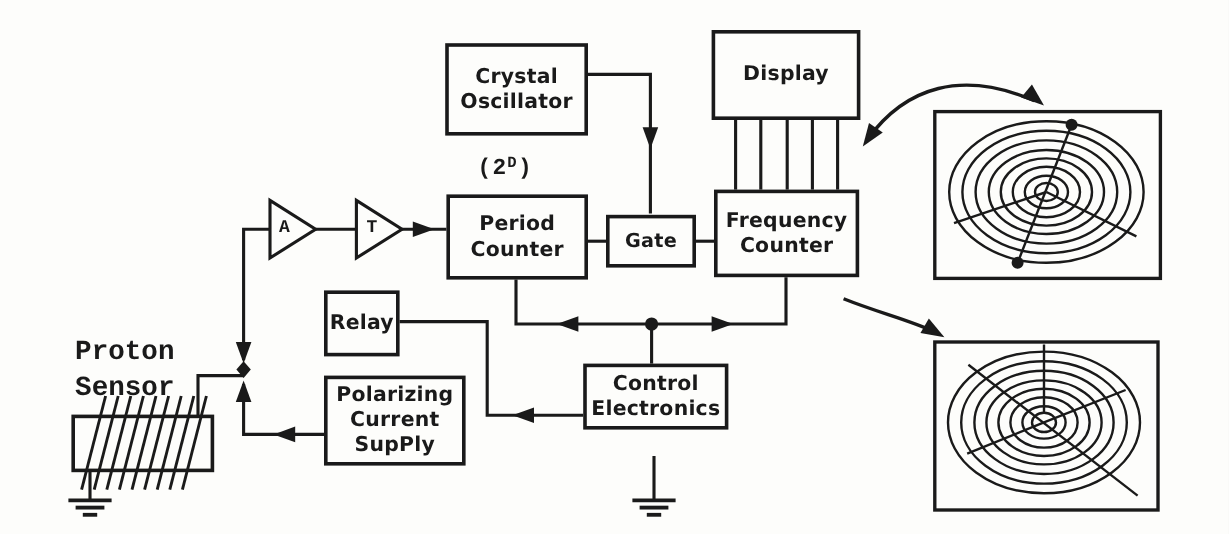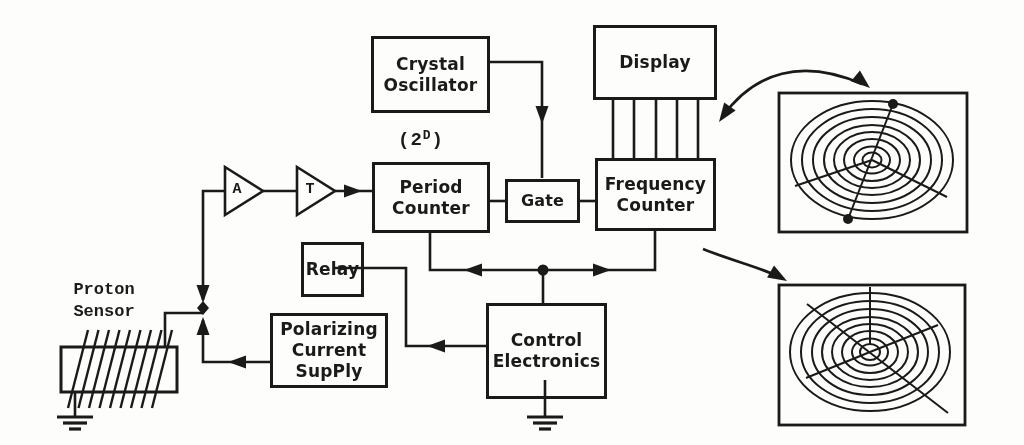--- a/index.html
+++ b/index.html
@@ -18,21 +18,21 @@
     text-align:center; background:transparent;
   }
   .lbl{
     font-weight:bold; font-size:17px; line-height:1.22;
     letter-spacing:0.2px; white-space:pre-line; color:var(--ink);
   }
   .free-lbl{
     position:absolute; font-weight:bold; color:var(--ink);
     text-align:center; white-space:pre-line;font-family:Liberation Mono, monospace;
   }
-  #proton-sensor-label{ left:54px; top:279px; width:100px; font-size:17px; line-height:1.3; }
+  #proton-sensor-label{ left:54px; top:279px; width:100px; font-size:23px; line-height:1.3; }
   #annotation-2d{ left:388px; top:127px; width:66px; font-size:19px; letter-spacing:1px; }
   #annotation-2d sup{ font-size:13px; position:relative; top:1px; }
   #amp-a-label{ left:226px; top:181px; width:22px; font-size:15px; }
   #amp-t-label{ left:299px; top:181px; width:22px; font-size:15px; }
   #gate-box .lbl{ font-size:16px; }
 </style>
 </head>
 <body>
 
 <div id="stage">
@@ -181,31 +181,31 @@
 
   <div class="box" id="gate-box" style="left:505px; top:179px; width:75px; height:44px;">
     <span class="lbl">Gate</span>
   </div>
 
   <div class="box" id="frequency-box" style="left:595px; top:158px; width:121px; height:73px;">
     <span class="lbl">Frequency
 Counter</span>
   </div>
 
-  <div class="box" id="relay-box" style="left:270px; top:242px; width:63px; height:55px;margin-left:31px;">
+  <div class="box" id="relay-box" style="left:270px; top:242px; width:63px; height:55px;">
     <span class="lbl">Relay</span>
   </div>
 
   <div class="box" id="polarizing-box" style="left:270px; top:313px; width:118px; height:75px;">
     <span class="lbl">Polarizing
 Current
 SupPly</span>
   </div>
 
-  <div class="box" id="control-box" style="left:486px; top:303px; width:121px; height:96px;">
+  <div class="box" id="control-box" style="left:486px; top:303px; width:121px; height:55px;">
     <span class="lbl">Control
 Electronics</span>
   </div>
 
   <div class="free-lbl" id="proton-sensor-label">Proton
 Sensor</div>
 
   <div class="free-lbl" id="annotation-2d"><span>(2</span><sup>D</sup><span>)</span></div>
 
   <div class="free-lbl" id="amp-a-label">A</div>

